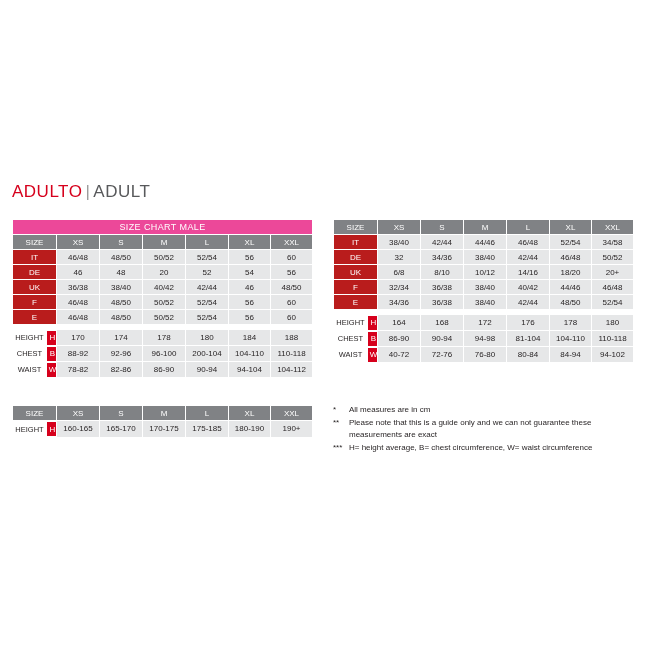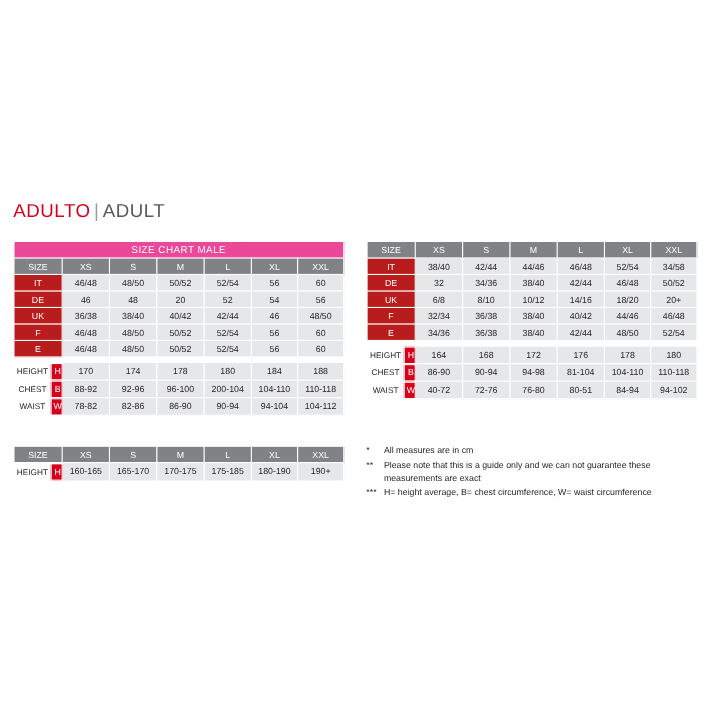--- a/index.html
+++ b/index.html
@@ -376,21 +376,21 @@
               <tr>
             <td class="lbl-text" style="width:32px">WAIST</td>
             <td class="lbl-badge" style="width:12px">W</td>
           </tr>
         </tbody>
           </table>
       </td>
       <td class="cell-light">40-72</td>
       <td class="cell-light">72-76</td>
       <td class="cell-light">76-80</td>
-      <td class="cell-light">80-51</td>
+      <td class="cell-light">80-84</td>
       <td class="cell-light">84-94</td>
       <td class="cell-light">94-102</td>
     </tr>
   </tbody>
 </table>
 
 <table class="size-table" id="table-unisex">
   <colgroup>
     <col style="width:44px">
       <col style="width:43px">

